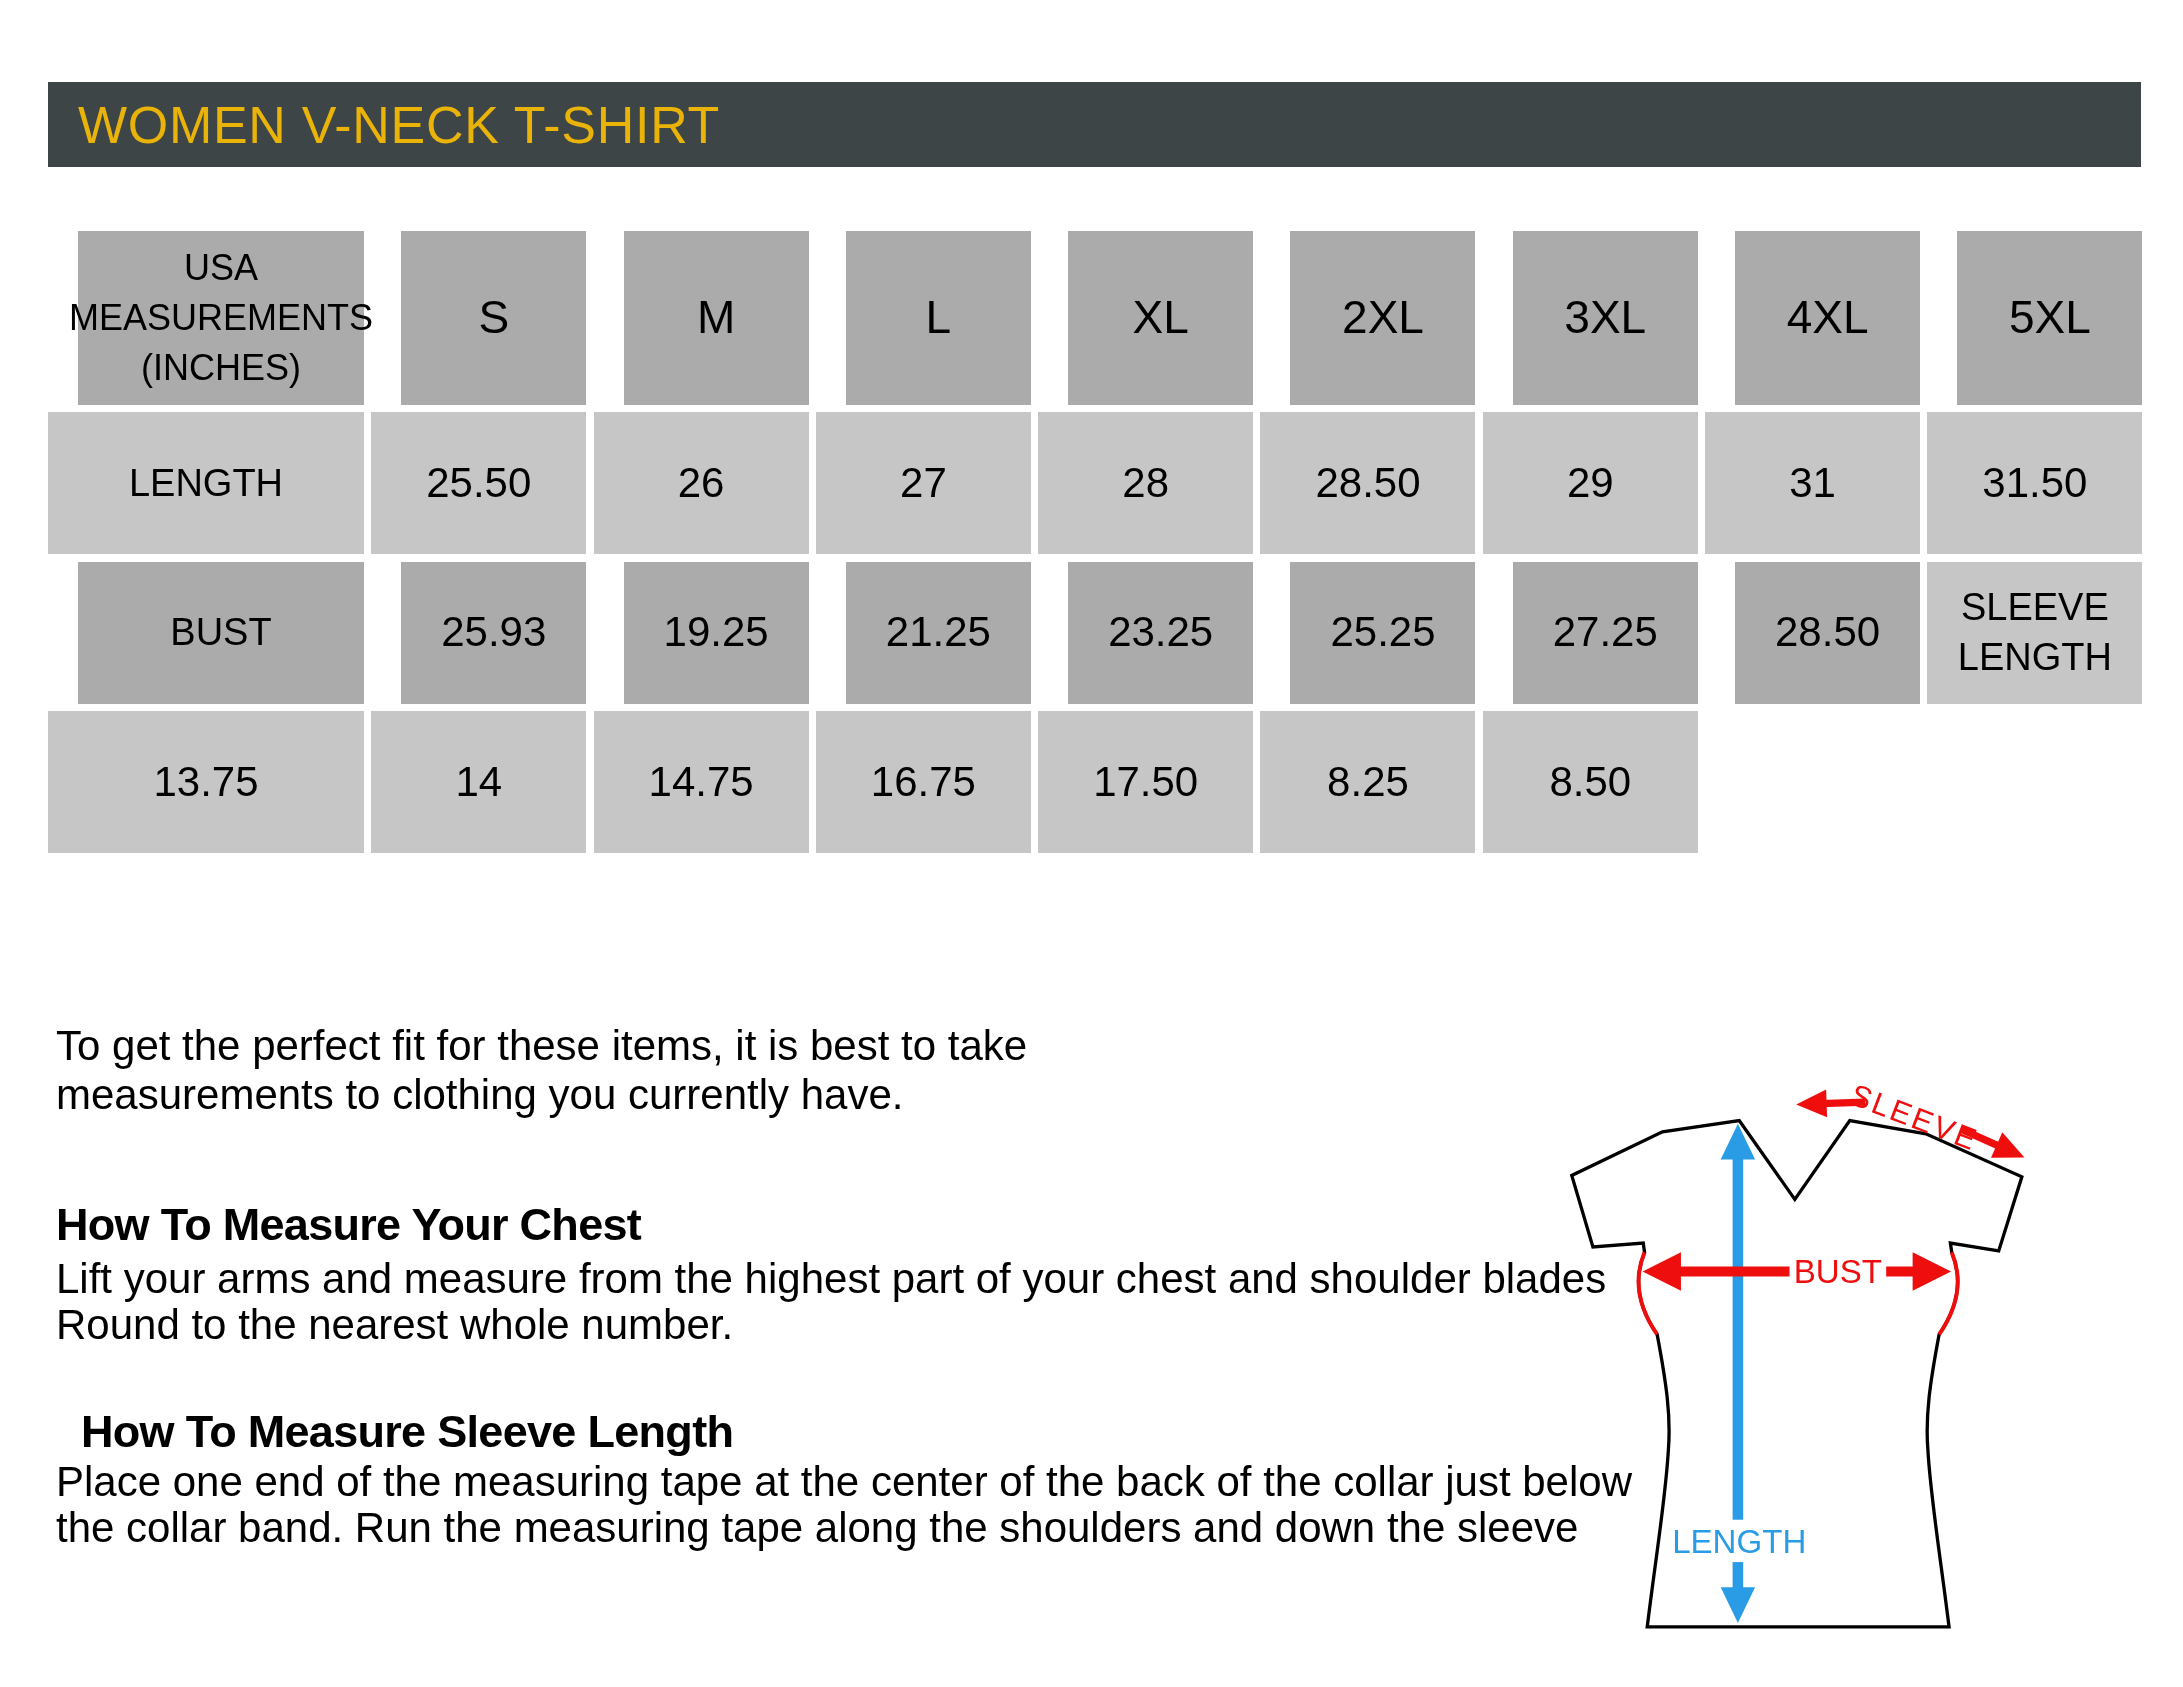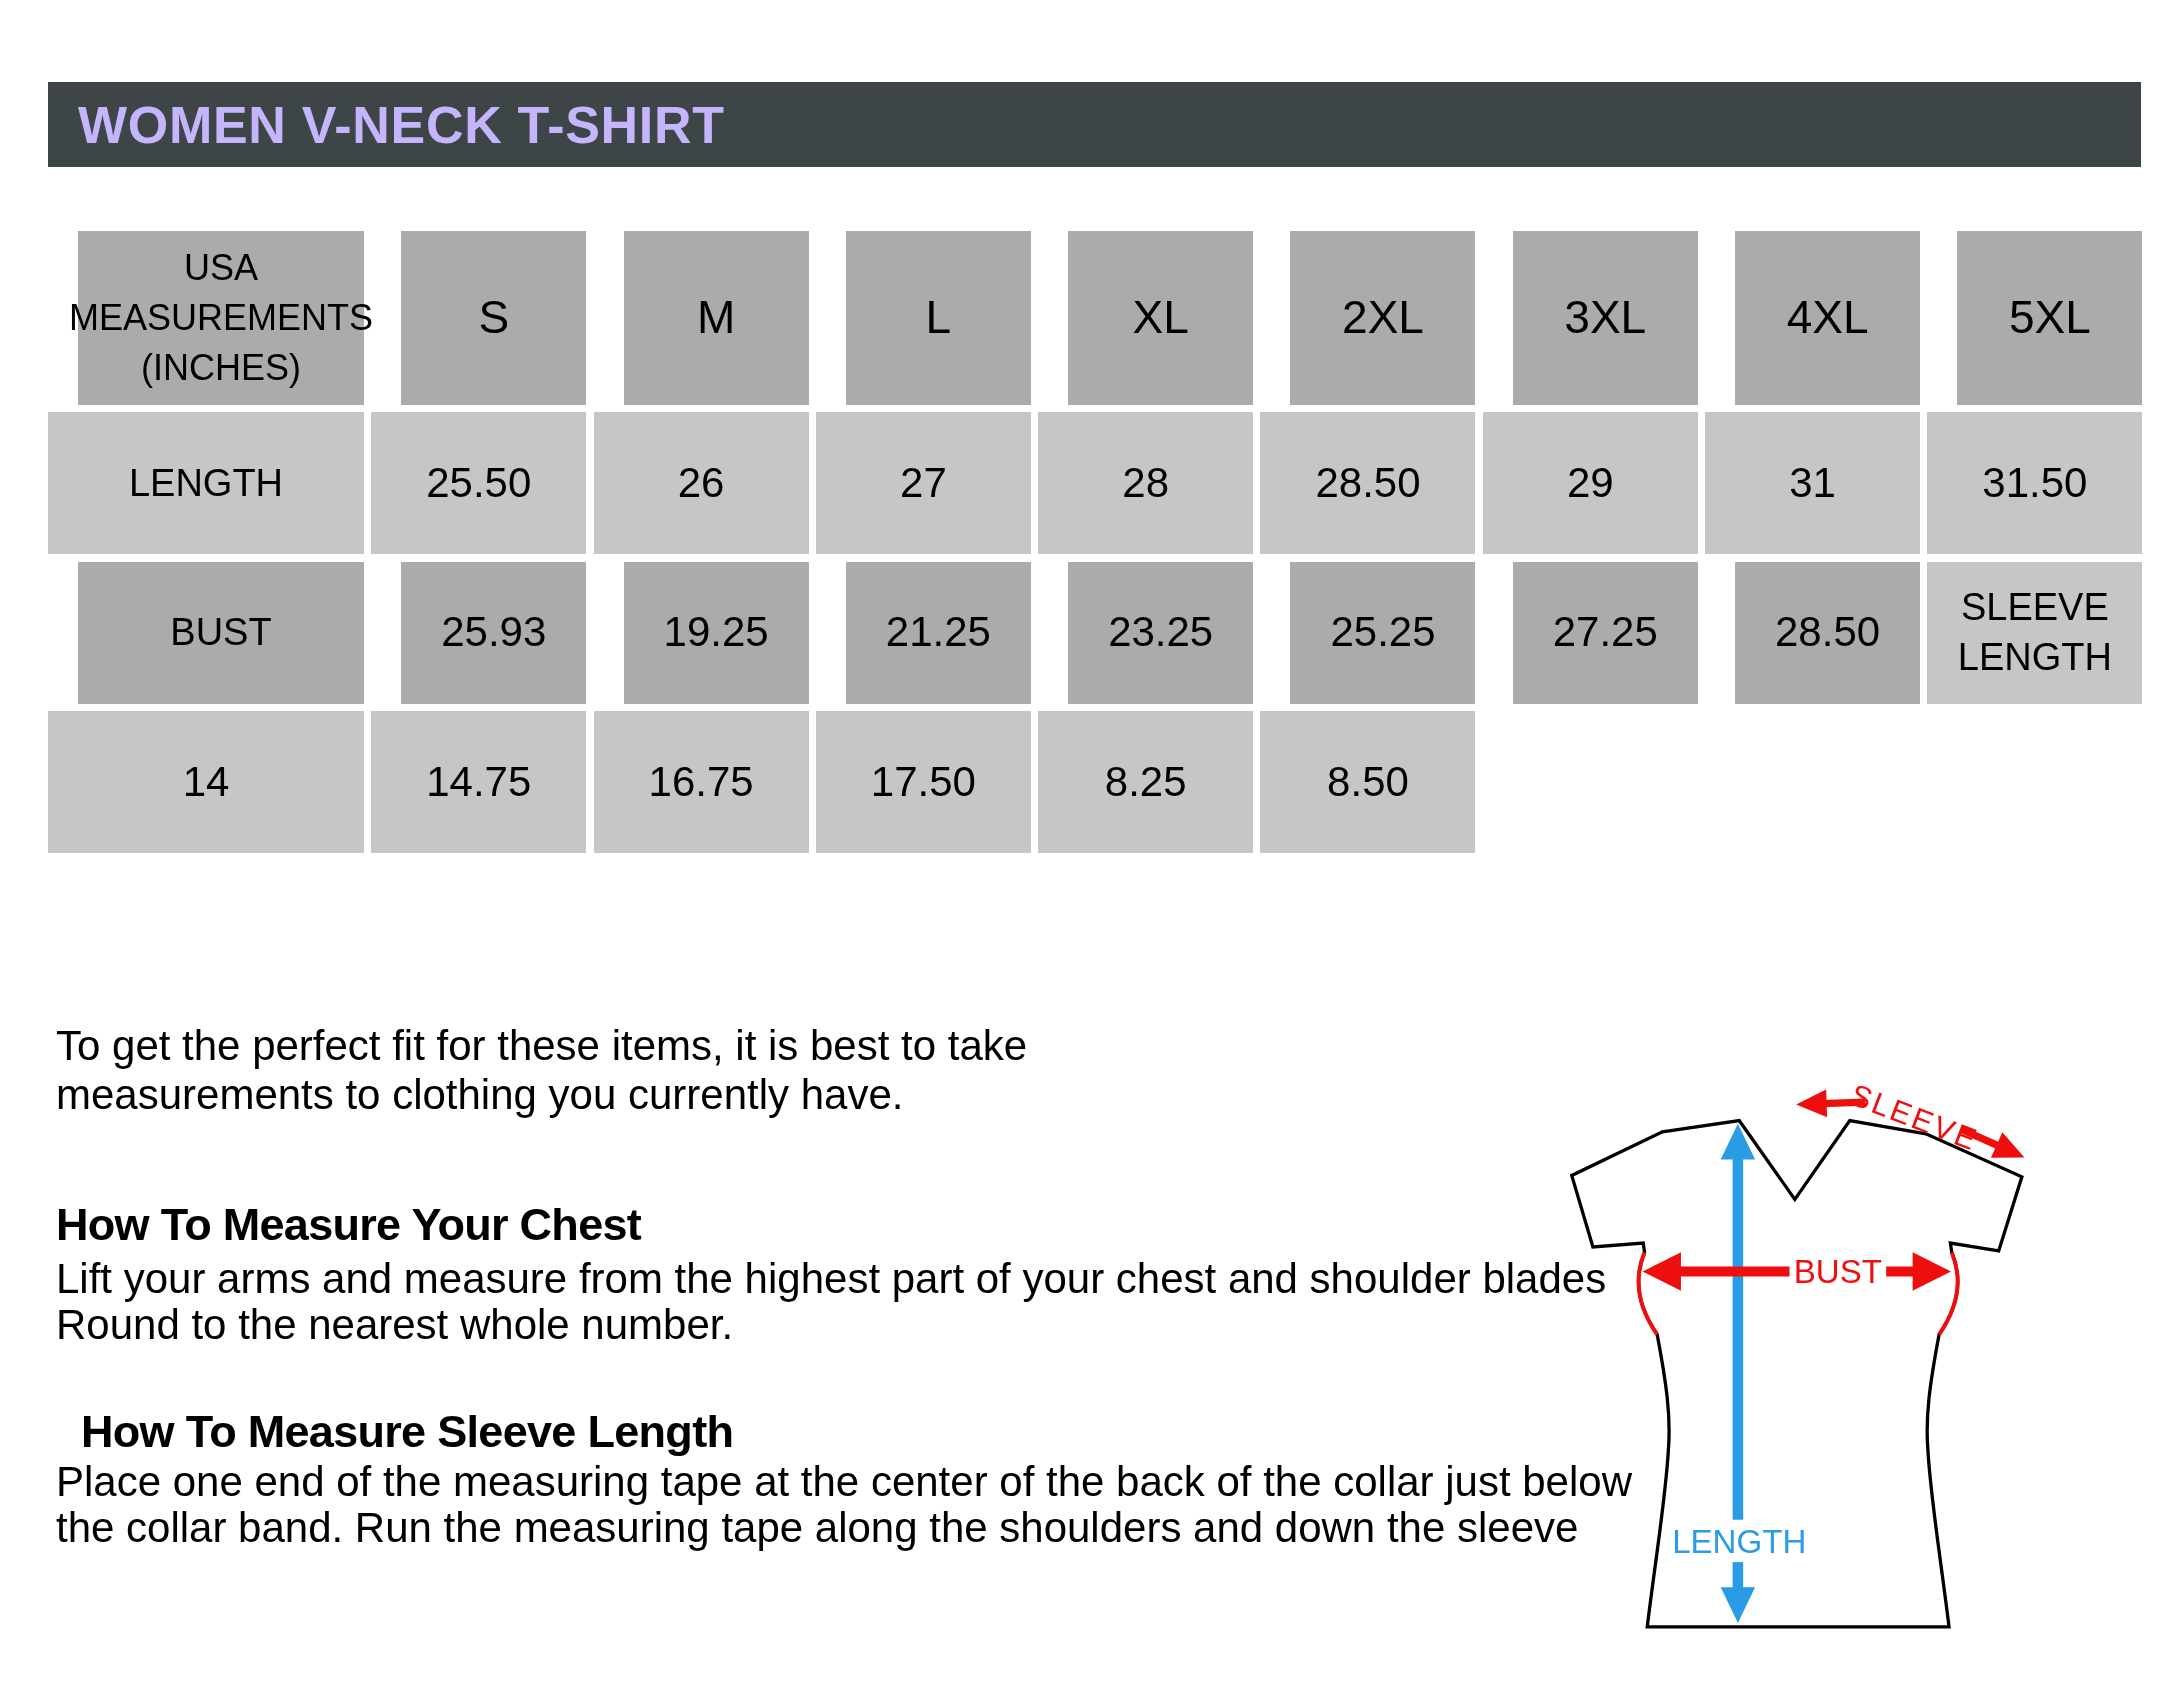--- a/index.html
+++ b/index.html
@@ -5,21 +5,21 @@
   html,body{margin:0;padding:0;background:#ffffff;}
   .page{
     position:relative;width:2183px;height:1687px;background:#ffffff;
     font-family:"Liberation Sans", sans-serif;overflow:hidden;color:#000;
   }
   .titlebar{
     position:absolute;left:48px;top:82px;width:2093px;height:85px;
     background:#3e4546;display:flex;align-items:center;
   }
   .titlebar .title{
-    color:#c4b5fd;font-size:52px;padding-left:30px;letter-spacing:0.7px;white-space:nowrap;font-weight:bold;
+    color:#eab308;font-size:52px;padding-left:30px;letter-spacing:0.7px;white-space:nowrap;
   }
   .size-table{
     position:absolute;left:48px;top:231px;
     display:grid;
     grid-template-columns:316px repeat(8,215px);
     grid-template-rows:174px 142px 142px 142px;
     gap:7.3px;
   }
   .cell{
     display:flex;align-items:center;justify-content:center;
@@ -69,20 +69,21 @@
     <div class="cell dark rowlabel">BUST</div>
     <div class="cell dark val">25.93</div>
     <div class="cell dark val">19.25</div>
     <div class="cell dark val">21.25</div>
     <div class="cell dark val">23.25</div>
     <div class="cell dark val">25.25</div>
     <div class="cell dark val">27.25</div>
     <div class="cell dark val">28.50</div>
 
     <div class="cell light rowlabel">SLEEVE LENGTH</div>
+    <div class="cell light val">13.75</div>
     <div class="cell light val">14</div>
     <div class="cell light val">14.75</div>
     <div class="cell light val">16.75</div>
     <div class="cell light val">17.50</div>
     <div class="cell light val">8.25</div>
     <div class="cell light val">8.50</div>
   </div>
 
   <div class="textblock" style="top:1021px;"><span>To get the perfect fit for these items, it is best to take</span><br><span>measurements to clothing you currently have.</span></div>
 

